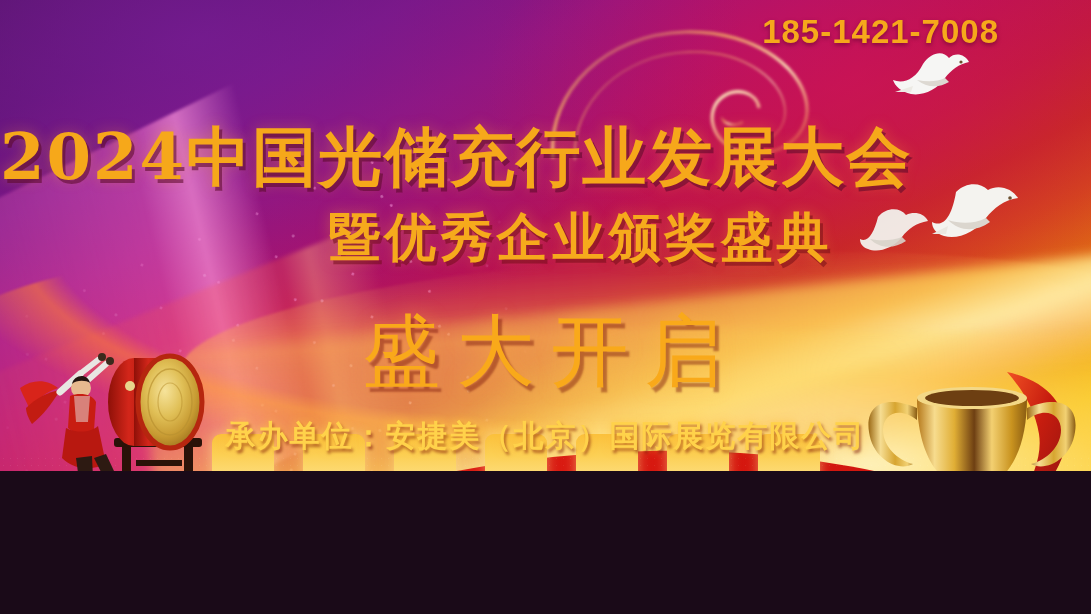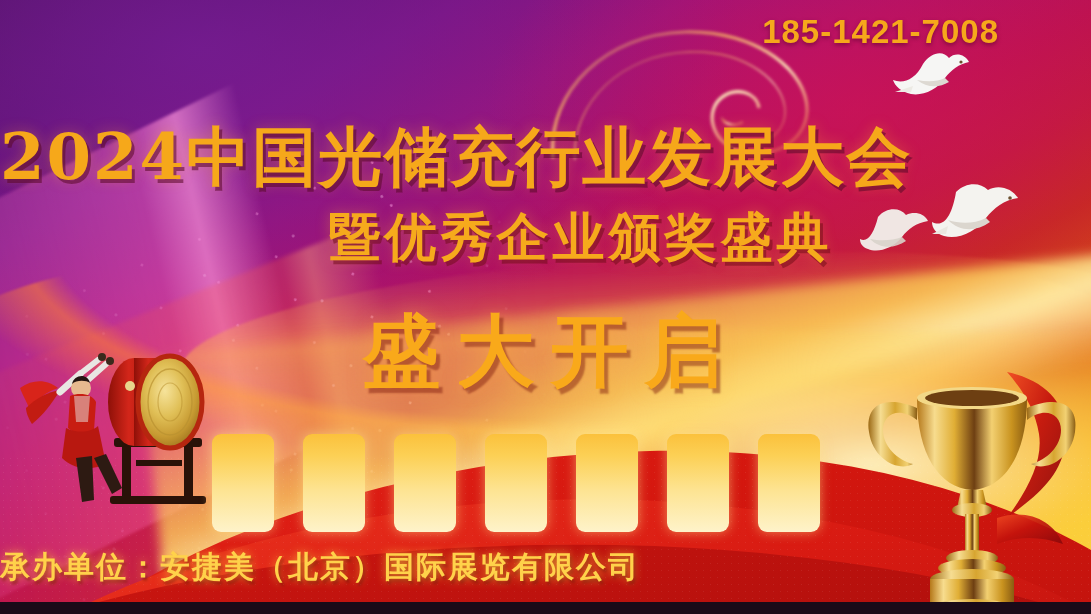--- a/index.html
+++ b/index.html
@@ -1,17 +1,17 @@
 <!DOCTYPE html>
 <html><head>
 <meta charset="utf-8">
 <style>
   html,body{margin:0;padding:0;background:#1a0a18;}
   #banner{
-    position:relative;width:1091px;height:602px;overflow:hidden;
+    position:relative;width:1091px;height:471px;overflow:hidden;
     font-family:"Liberation Sans","DejaVu Sans",sans-serif;
     background:
       radial-gradient(ellipse 520px 330px at 78% 18%, rgba(210,20,90,.55) 0%, rgba(160,15,80,0) 70%),
       radial-gradient(ellipse 760px 420px at 18% 8%,  rgba(120,30,150,.75) 0%, rgba(90,20,120,0) 72%),
       linear-gradient(152deg,
         #4d1060 0%, #5d1170 11%, #7d1480 21%,
         #9c1379 31%, #b01166 41%, #bb1250 50%,
         #c01a3c 58%, #c62a20 66%, #d4461a 73%,
         #e06b14 80%, #efa012 87%, #f7c316 93%, #f9d64a 100%);
   }
@@ -106,27 +106,27 @@
   }
   .title-sub{
     position:absolute;left:0;right:0;top:203px;text-align:center;padding-left:70px;
     font-size:52px;font-weight:bold;letter-spacing:4px;color:#F6AA1C;
     font-family:"DejaVu Serif","Liberation Serif",serif;
     text-shadow:3px 4px 0 rgba(110,10,20,.5),0 0 14px rgba(255,180,50,.35);
     white-space:nowrap;
   }
   .title-open{
     position:absolute;left:0;right:0;top:300px;text-align:center;padding-left:10px;
-    font-size:78px;font-weight:bold;letter-spacing:16px;color:#F9A91A;
+    font-size:78px;font-weight:normal;letter-spacing:16px;color:#F9A91A;
     font-family:"DejaVu Serif","Liberation Serif",serif;
     text-shadow:4px 5px 2px rgba(120,20,10,.45),0 0 20px rgba(255,190,60,.4);
     white-space:nowrap;
   }
   .organizer{
-    position:absolute;left:0;right:0;bottom:14px;text-align:left;
+    position:absolute;left:0;right:0;bottom:14px;text-align:center;
     font-size:30px;font-weight:bold;letter-spacing:2px;color:#FFD24A;
     font-family:"DejaVu Serif","Liberation Serif",serif;
     text-shadow:0 0 10px rgba(255,190,60,.85),2px 3px 3px rgba(110,5,5,.6);
     white-space:nowrap;
   }
 
   
   .cards{position:absolute;left:212px;top:434px;display:flex;gap:29px;}
   .card{
     width:62px;height:98px;border-radius:9px;

